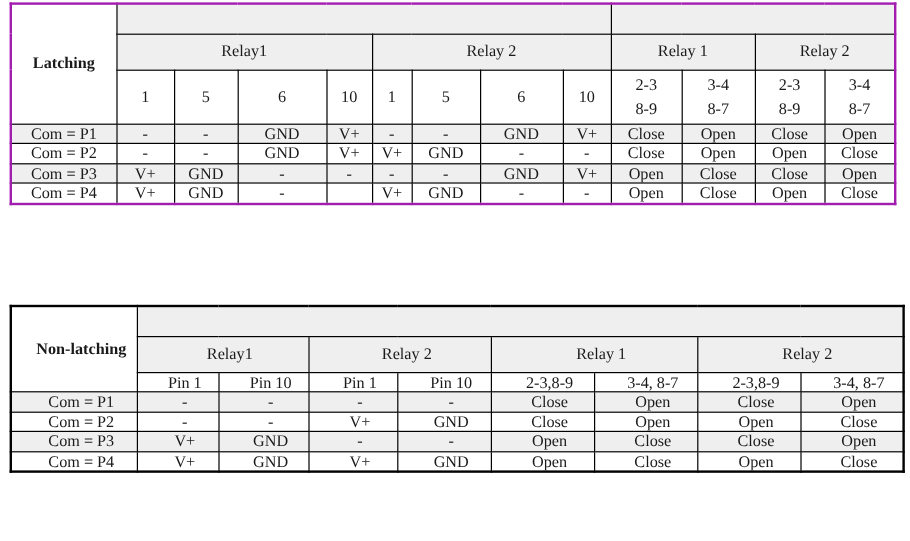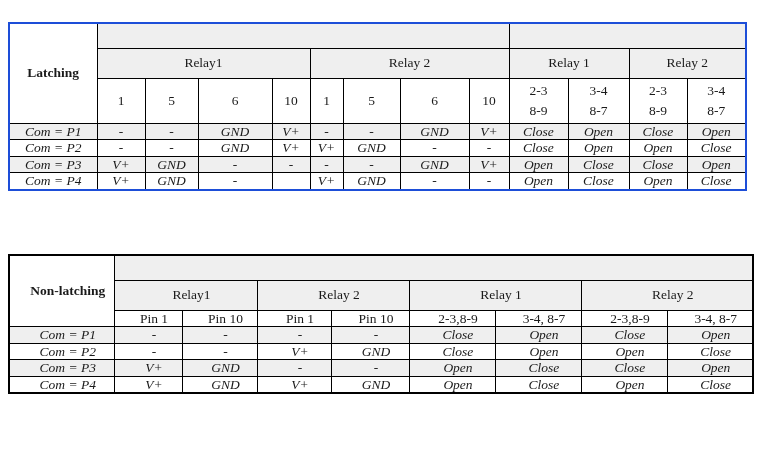--- a/index.html
+++ b/index.html
@@ -61,41 +61,41 @@
 
   .two-line {
     display: block;
     line-height: 1.45;
   }
 
   
   #table-latching {
     position: absolute;
     left: 8px;
-    top: 22px;
+    top: 2px;
     width: 737px;
-    border: 2px solid #1d4ed8;
+    border: 2px solid #a21caf;
   }
   #table-latching td { border: 1px solid #000; }
 
   
   #table-nonlatching {
     position: absolute;
     left: 8px;
     top: 254px;
     width: 744px;
     border: 2px solid #000000;
   }
   #table-nonlatching td { border: 1px solid #000; padding-left: 12px; }
 
   .r-top    { height: 25px; }
   .r-group  { height: 30px; }
   .r-pin    { height: 45px; }
   .r-pin2   { height: 14px; margin-left: 20px; }
-  .r-data   { height: 15px; font-style: italic; }
+  .r-data   { height: 15px; }
 </style>
 </head>
 <body>
 
 <div class="page">
 
   <table class="grid" id="table-latching">
     <colgroup>
       <col style="width:88px">
       <col style="width:48px">

